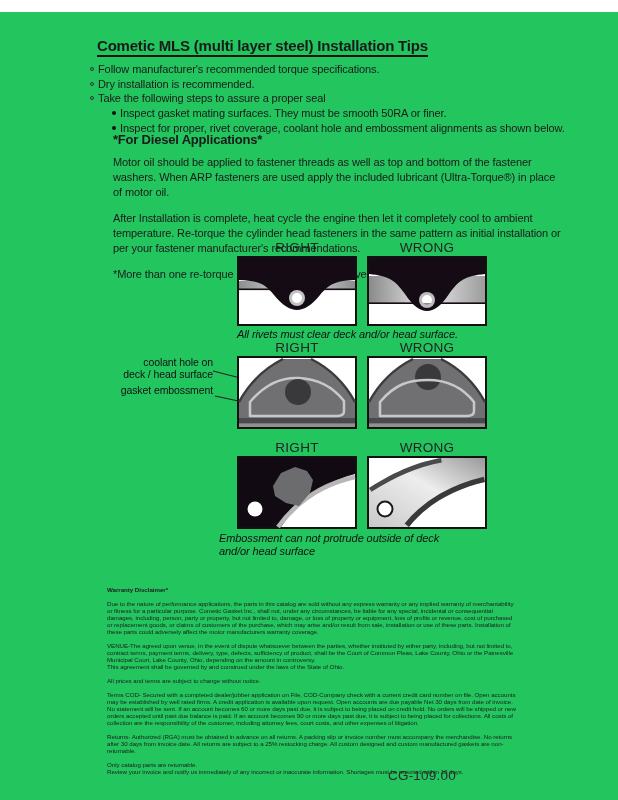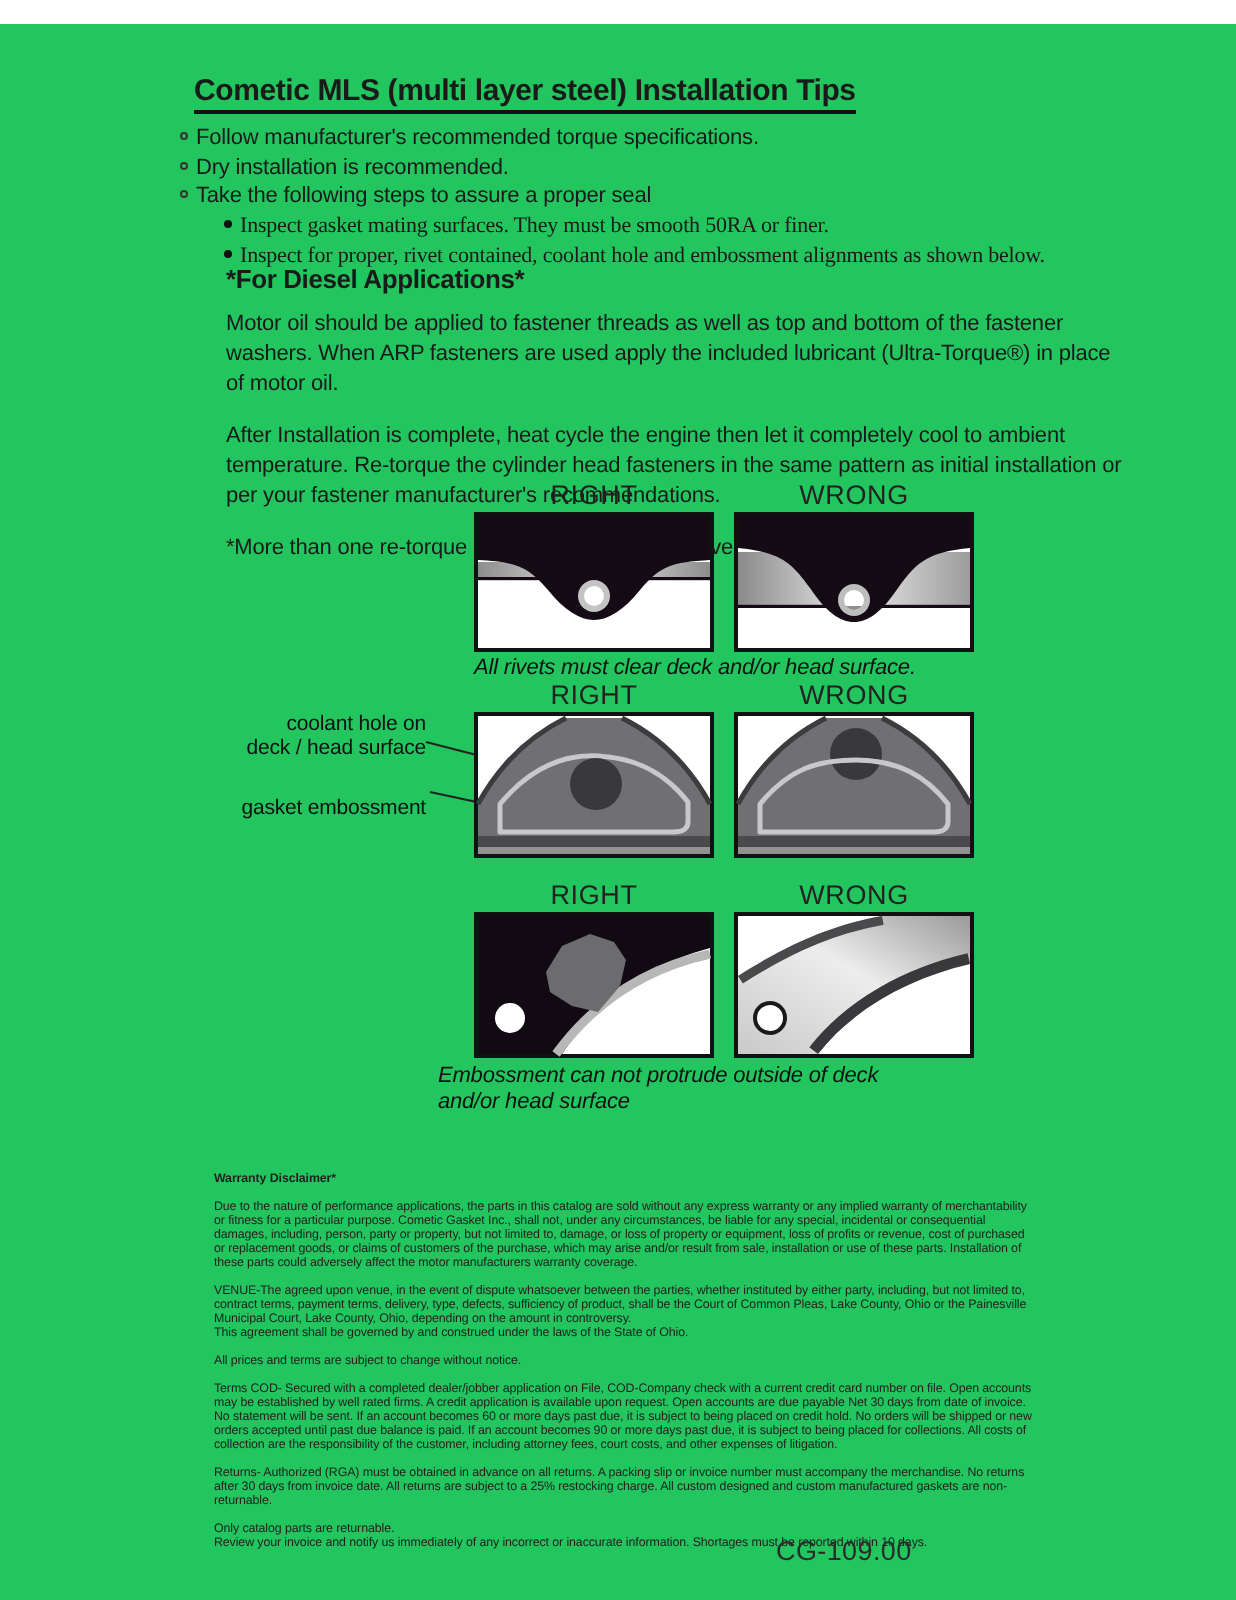--- a/index.html
+++ b/index.html
@@ -11,21 +11,21 @@
   }
   
   .title {
     position: absolute; left: 97px; top: 25px;
     font-size: 15px; font-weight: bold; letter-spacing: -0.2px;
     border-bottom: 2px solid #111; padding-bottom: 1px; white-space: nowrap;
   }
   .bullets { position: absolute; left: 90px; top: 50px; width: 470px;
     font-size: 11px; letter-spacing: -0.1px; }
   .b-row { line-height: 14.7px; white-space: nowrap; }
-  .b-row.sub { margin-left: 22px; font-family: Liberation Serif, serif; }
+  .b-row.sub { margin-left: 22px; }
   .ring { display: inline-block; width: 4px; height: 4px; border: 1px solid #333;
     border-radius: 50%; margin-right: 4px; vertical-align: 2px; }
   .dot { display: inline-block; width: 4px; height: 4px; background: #111;
     border-radius: 50%; margin-right: 4px; vertical-align: 2px; }
   .diesel { position: absolute; left: 113px; top: 120px; width: 452px; }
   .diesel h2 { font-size: 13px; font-weight: bold; letter-spacing: -0.2px; }
   .diesel p { font-size: 11px; line-height: 15px; letter-spacing: -0.1px; margin-top: 8px; width: 450px; }
   .diesel p.note { margin-top: 11px; }
   
   .dg-header { position: absolute; width: 120px; text-align: center;
@@ -52,21 +52,21 @@
 
 <div id="page">
 
   <div class="title">Cometic MLS (multi layer steel) Installation Tips</div>
 
   <div class="bullets">
     <div class="b-row"><span class="ring"></span><span>Follow manufacturer's recommended torque specifications.</span></div>
     <div class="b-row"><span class="ring"></span><span>Dry installation is recommended.</span></div>
     <div class="b-row"><span class="ring"></span><span>Take the following steps to assure a proper seal</span></div>
     <div class="b-row sub"><span class="dot"></span><span>Inspect gasket mating surfaces.  They must be smooth 50RA or finer.</span></div>
-    <div class="b-row sub"><span class="dot"></span><span>Inspect for proper, rivet contained, coolant hole and embossment alignments as shown below.</span></div>
+    <div class="b-row sub"><span class="dot"></span><span>Inspect for proper, rivet coverage, coolant hole and embossment alignments as shown below.</span></div>
   </div>
 
   <div class="diesel">
     <h2>*For Diesel Applications*</h2>
     <p>Motor oil should be applied to fastener threads as well as top and bottom of the fastener washers. When ARP fasteners are used apply the included lubricant (Ultra-Torque®) in place of motor oil.</p>
     <p class="note">After Installation is complete, heat cycle the engine then let it completely cool to ambient temperature. Re-torque the cylinder head fasteners in the same pattern as initial installation or per your fastener manufacturer's recommendations.</p>
     <p class="note">*More than one re-torque may be required to achieve proper fastener stretch*</p>
   </div>
 
   <div class="dg-header" style="left:237px; top:228px;">RIGHT</div>
@@ -112,21 +112,21 @@
   </div>
   <div class="dg-caption" style="left:237px; top:316px;">All rivets must clear deck and/or head surface.</div>
 
   <div class="dg-header" style="left:237px; top:328px;">RIGHT</div>
   <div class="dg-header" style="left:367px; top:328px;">WRONG</div>
 
   <div class="hole-labels" style="top:345px;">
     <div>coolant hole on</div>
     <div>deck / head surface</div>
   </div>
-  <div class="hole-labels" style="top:387px;">
+  <div class="hole-labels" style="top:373px;">
     <div>gasket embossment</div>
   </div>
   <svg class="leader-overlay" viewBox="0 0 265 80" width="265" height="80">
     <line x1="108" y1="15" x2="190" y2="36" stroke="#222" stroke-width="1.1"></line>
     <line x1="110" y1="40" x2="152" y2="49" stroke="#222" stroke-width="1.1"></line>
   </svg>
 
   <div class="dg-box" style="left:237px; top:344px;">
     <svg viewBox="0 0 120 73" width="120" height="73">
       <rect x="1" y="1" width="118" height="71" fill="#ffffff" stroke="#111" stroke-width="2"></rect>

